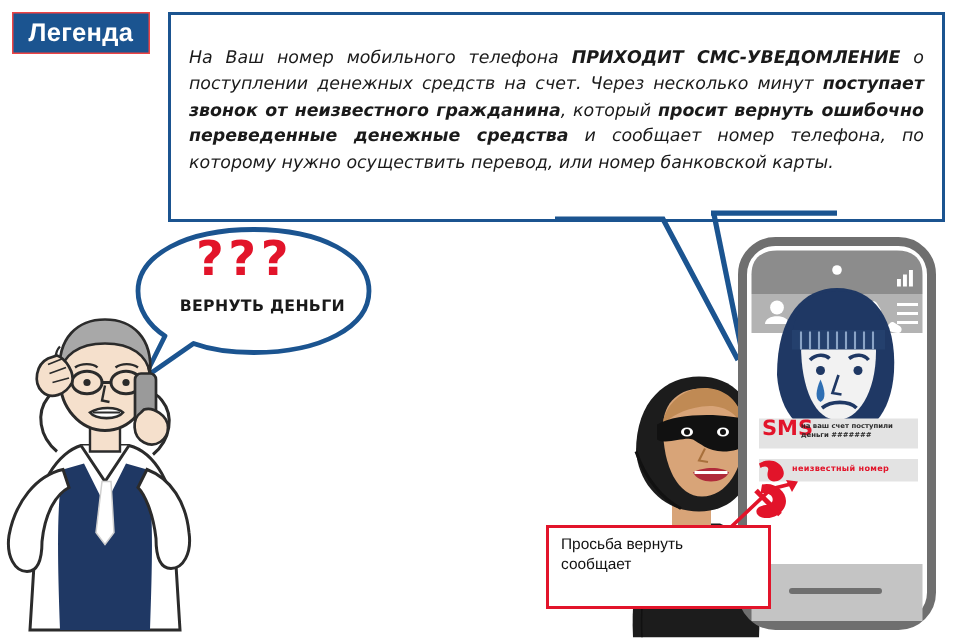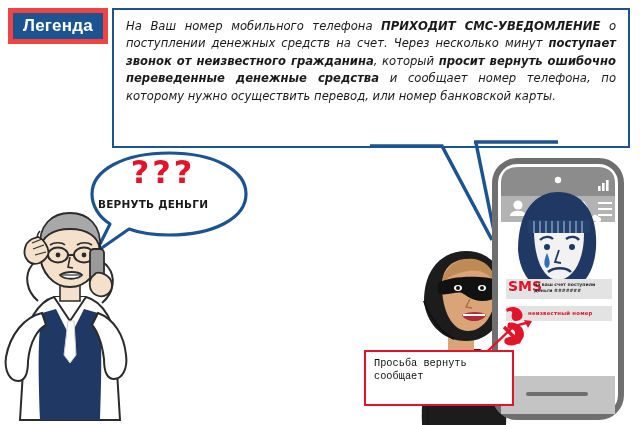--- a/index.html
+++ b/index.html
@@ -9,49 +9,49 @@
   }
   .stage{position:absolute;left:0;top:0;width:640px;height:425px;}
 
   
   #legend-badge{
     position:absolute;left:8px;top:8px;
     background:#1b5490;color:#ffffff;
     font-size:17px;font-weight:bold;
     padding:4px 10px 5px 10px;
     letter-spacing:.2px;line-height:1;
-    border:5px solid #ef4444;
+    border:1px solid #ef4444;
   }
 
   
   #desc-box{
     position:absolute;left:112px;top:8px;width:518px;height:140px;
     border:2px solid #1b5490;background:#ffffff;
-    box-sizing:border-box;padding:8px 12px 4px 12px;
+    box-sizing:border-box;padding:20px 12px 4px 12px;
   }
   #desc-text{
     font-family:"DejaVu Sans",sans-serif;
     font-size:11.6px;line-height:17.4px;
     color:#1a1a1a;font-style:italic;text-align:justify;
     margin:0;
   }
   #desc-text b{font-weight:bold;font-style:italic;}
 
   
   #blue-pointer{position:absolute;left:370px;top:140px;width:190px;height:115px;}
 
   
   #speech-bubble{position:absolute;left:88px;top:150px;width:162px;height:105px;}
   #bubble-q{
     position:absolute;left:118px;top:155px;width:90px;text-align:center;
     color:#e2142a;font-size:32px;font-weight:bold;line-height:34px;
     letter-spacing:3px;font-family:"DejaVu Sans",sans-serif;
   }
   #bubble-label{
-    position:absolute;left:98px;top:198px;width:132px;text-align:left;
+    position:absolute;left:98px;top:198px;width:132px;text-align:right;
     color:#1a1a1a;font-size:10.5px;font-weight:bold;line-height:12px;
     font-family:"DejaVu Sans",sans-serif;letter-spacing:.2px;
   }
 
   
   #man{position:absolute;left:2px;top:205px;width:135px;height:220px;}
 
   
   #thief{position:absolute;left:408px;top:245px;width:110px;height:180px;}
 
@@ -85,21 +85,21 @@
   }
   #handset-icon{position:absolute;left:498px;top:303px;width:40px;height:48px;}
 
   
   #red-callout{
     position:absolute;left:364px;top:350px;width:150px;height:56px;
     border:2px solid #e2142a;background:#ffffff;box-sizing:border-box;
     padding:5px 6px 4px 8px;
   }
   #red-callout-text{
-    font-family:Liberation Mono, monospace;
+    font-family:Liberation Sans, sans-serif;
     font-size:10.3px;line-height:13.4px;color:#111111;margin:0;
   }
   #red-pointer{position:absolute;left:470px;top:320px;width:70px;height:46px;}
 </style>
 </head>
 <body>
 
 <div class="stage">
 
   <div id="legend-badge" style="background: rgb(27, 84, 144); color: rgb(255, 255, 255);">Легенда</div>

